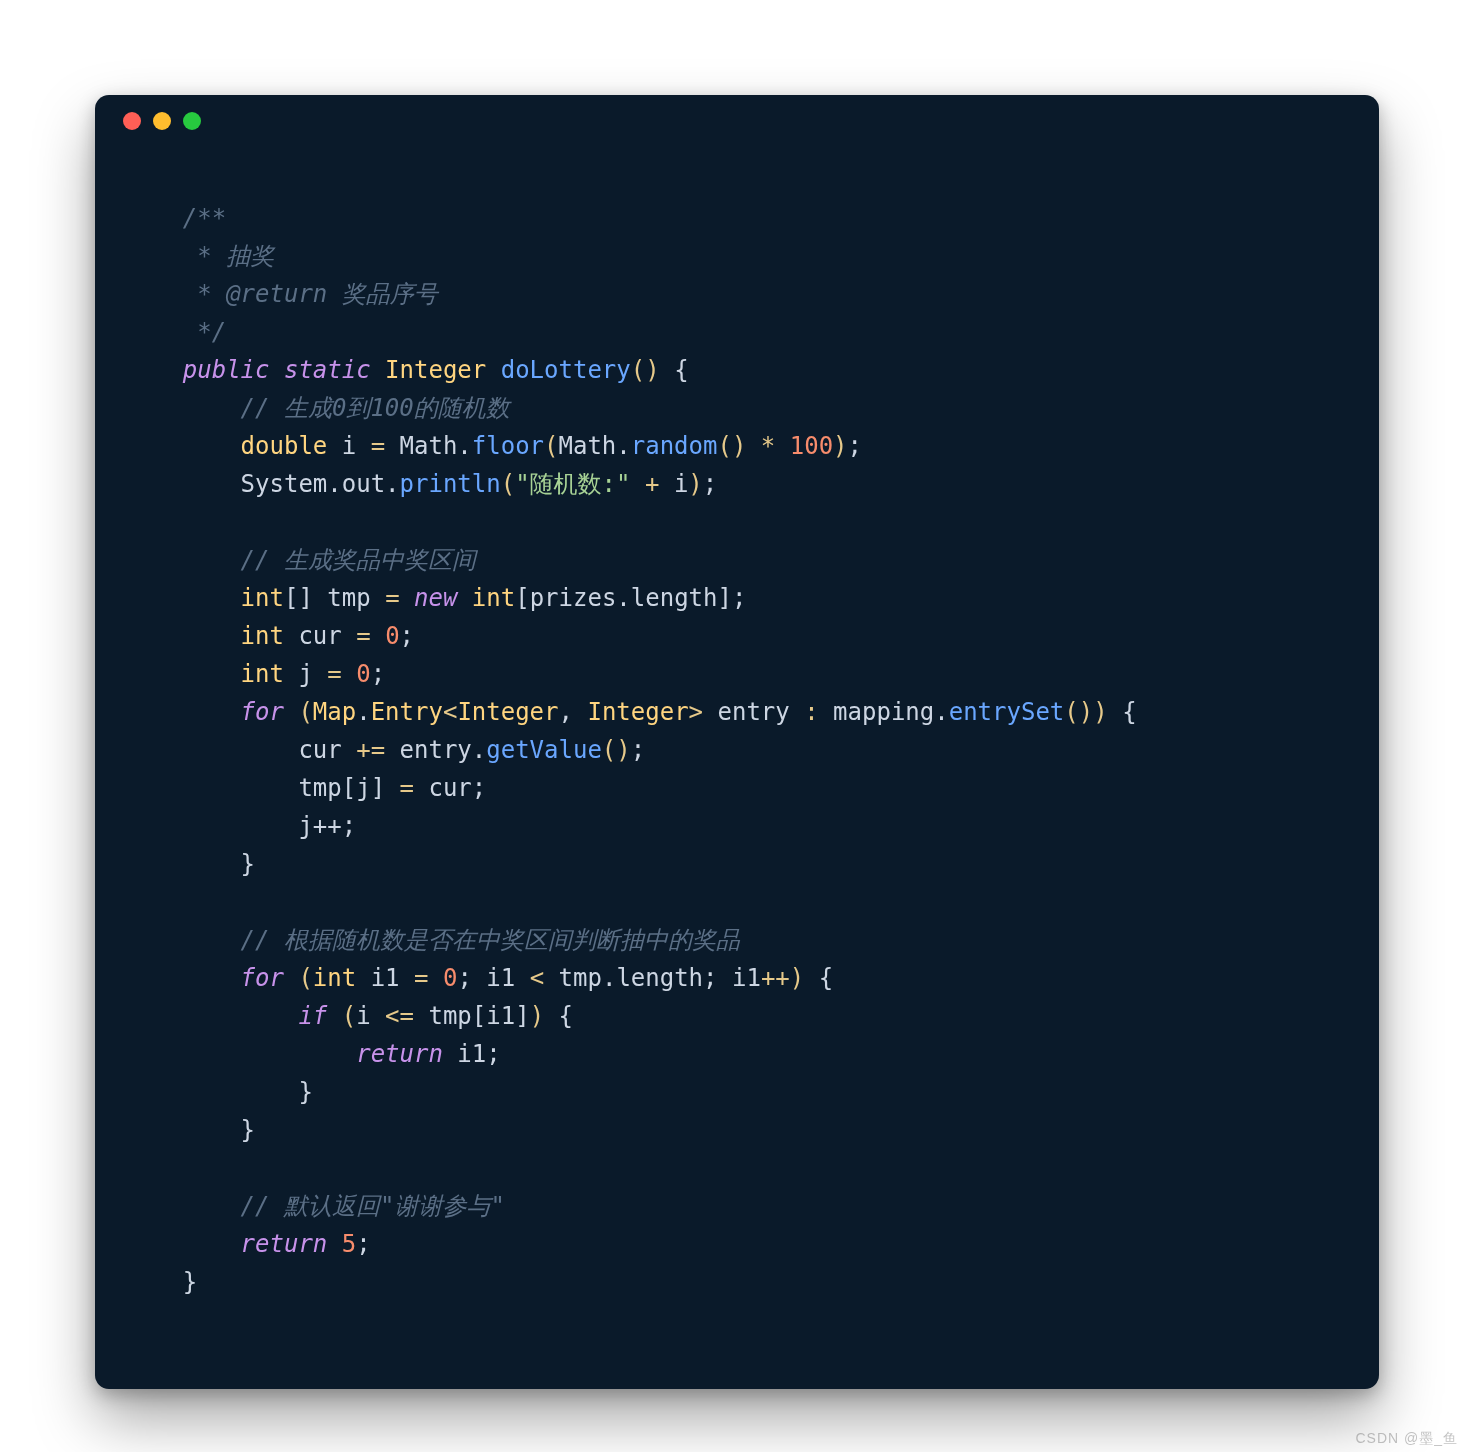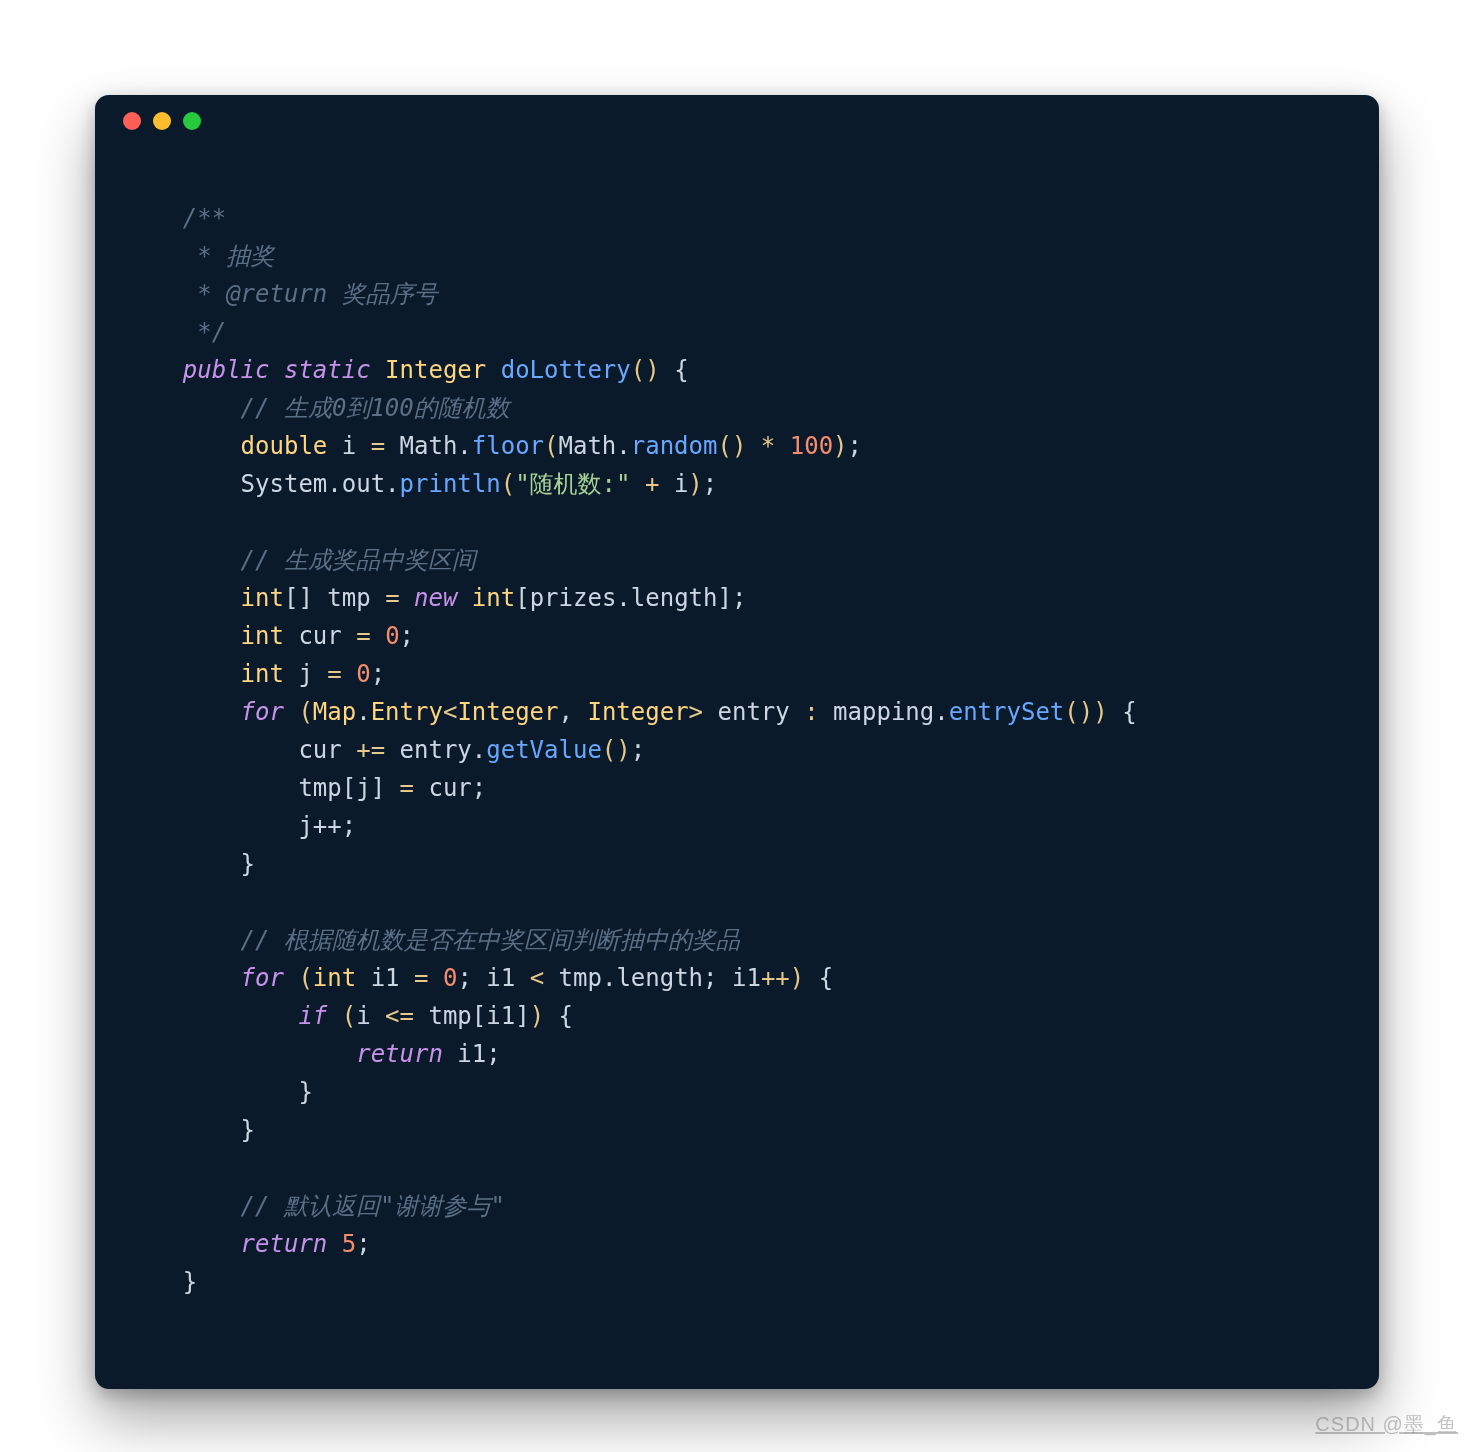--- a/index.html
+++ b/index.html
@@ -48,26 +48,25 @@
   .ty  { color: #ffd580; }                         
   .fn  { color: #6aa7ff; }                         
   .id  { color: #cdd6e3; }                         
   .op  { color: #e6c98a; }                         
   .num { color: #f78c6c; }                         
   .str { color: #a7d295; }                         
   .pun { color: #cdd6e3; }                         
   .watermark {
     position: absolute;
     right: 18px;
-    bottom: 14px;
-    font-size: 20px;
+    bottom: 4px;
+    font-size: 14px;
     color: rgba(80,80,80,0.35);
     font-family: sans-serif;
     letter-spacing: 1px;
-    text-decoration: underline;
   }
 </style>
 </head>
 <body>
 
 <div class="window">
   <div class="titlebar">
     <div class="dot red"></div>
     <div class="dot yellow"></div>
     <div class="dot green"></div>

